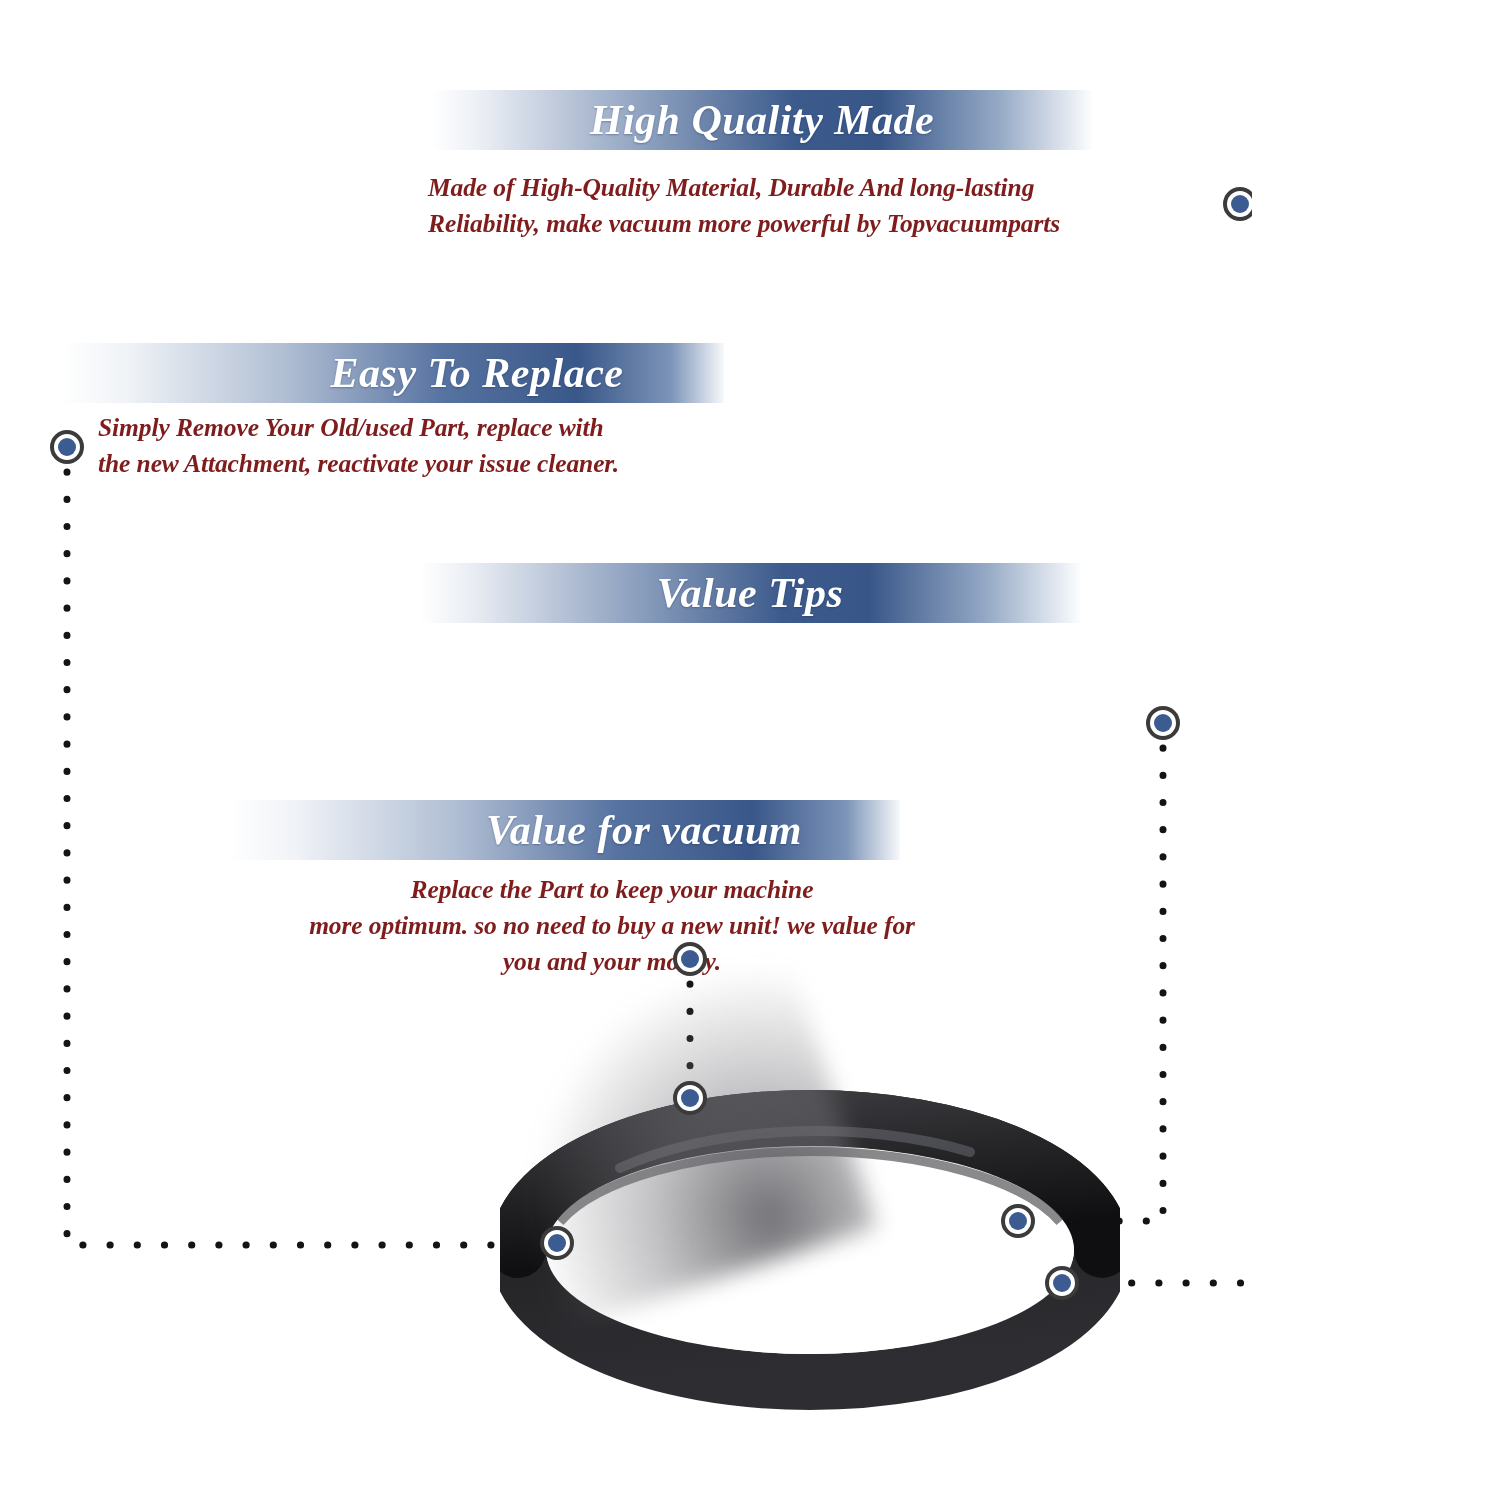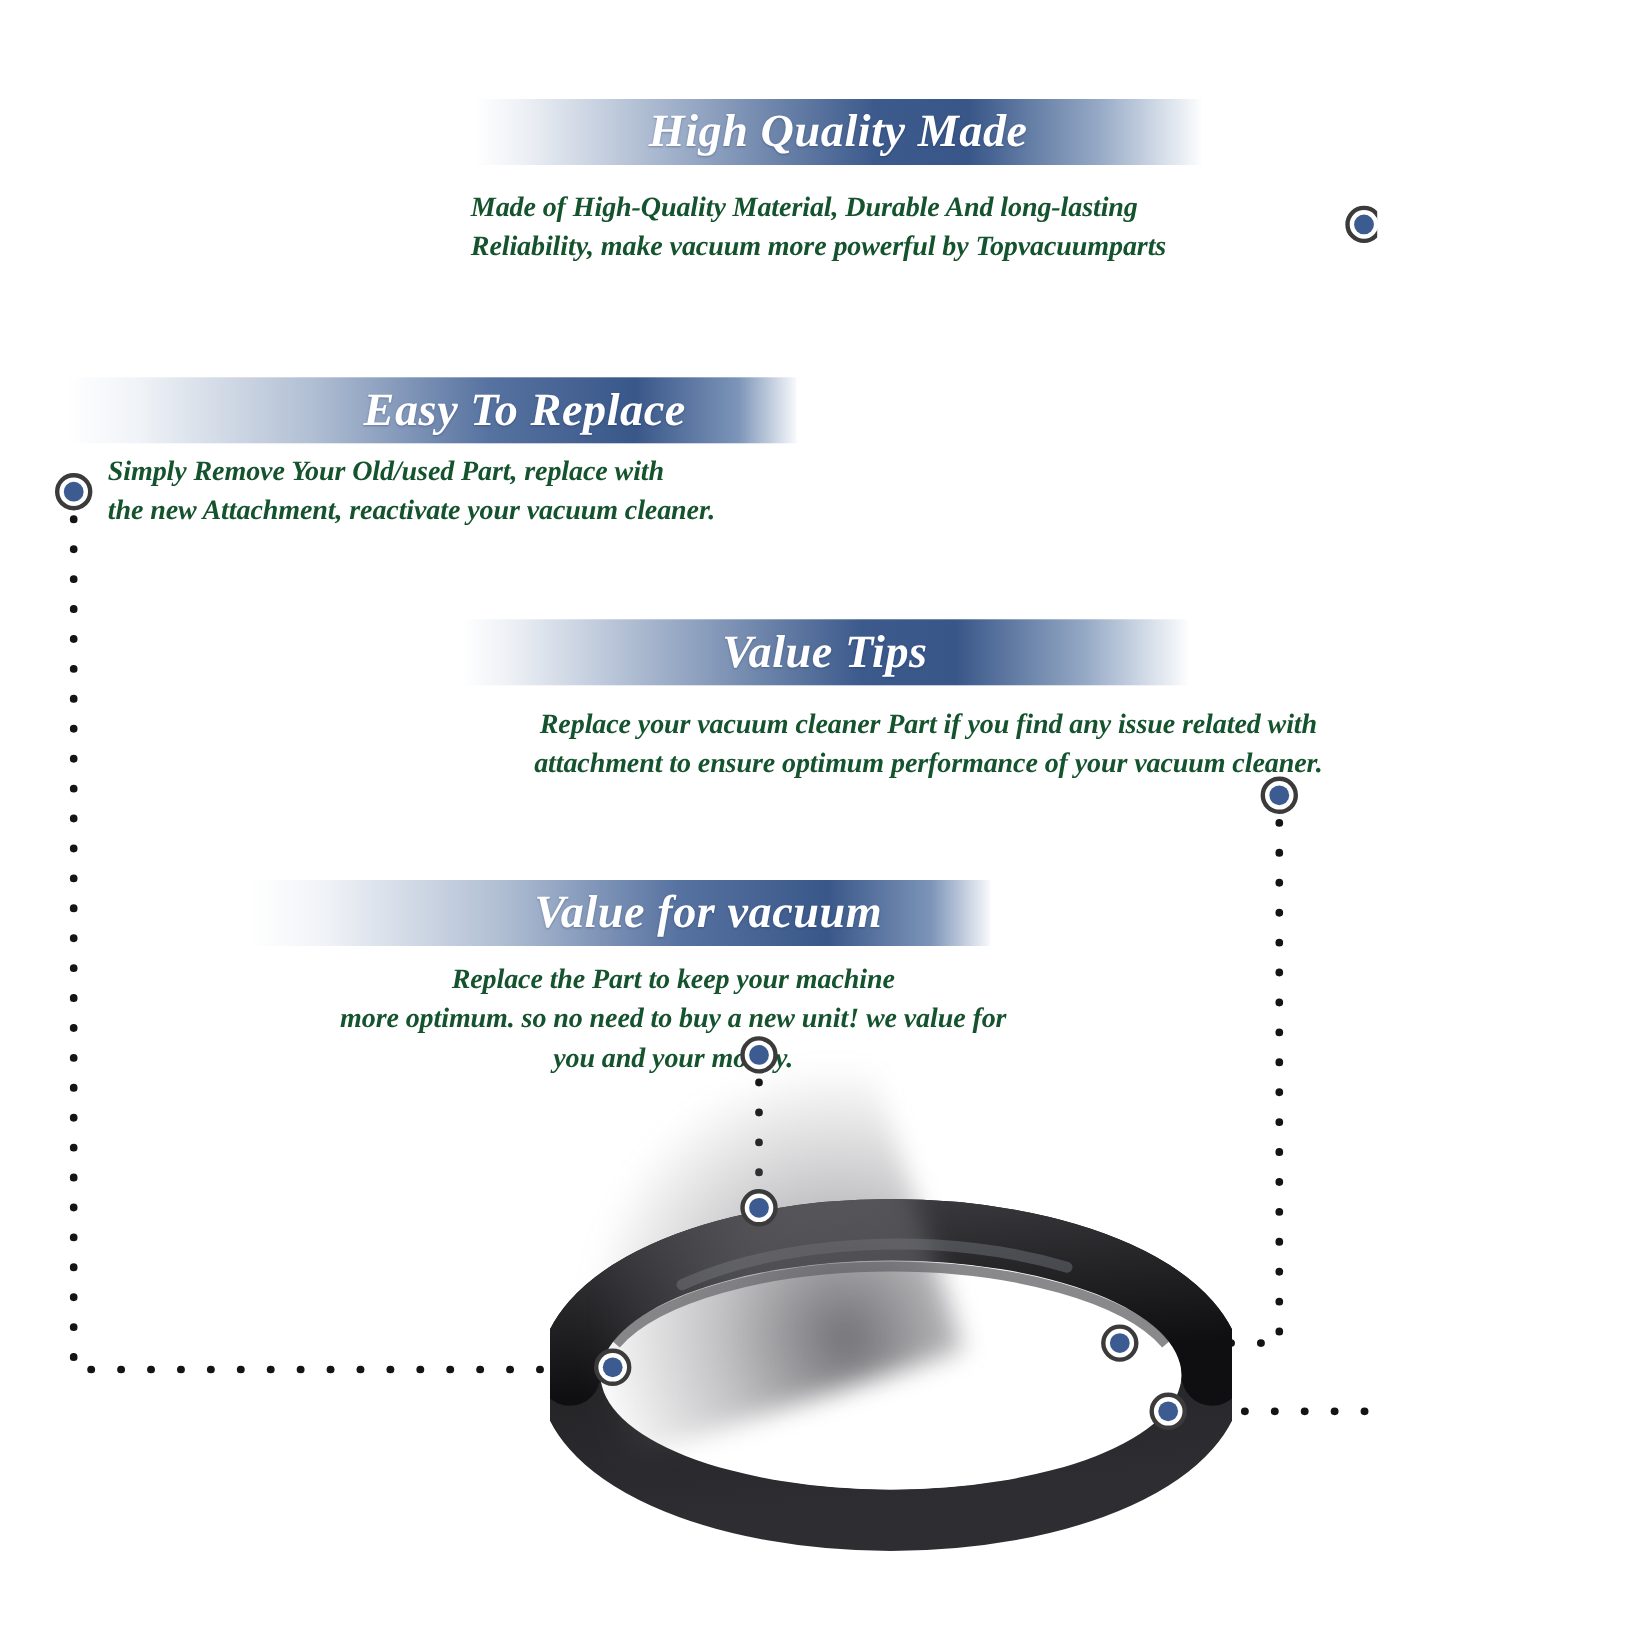--- a/index.html
+++ b/index.html
@@ -50,21 +50,21 @@
       rgba(176,190,211,1) 34%,
       rgba(86,114,160,1) 58%,
       rgba(57,87,137,1) 78%,
       rgba(124,148,184,1) 92%,
       rgba(247,249,251,1) 100%);
   }
 
   
   .body-text{
     position:absolute;
-    color:#14532d;
+    color:#7f1d1d;
     font-style:italic;
     font-weight:bold;
     font-size:25.5px;
     line-height:36px;
     white-space:pre-line;
     letter-spacing:-0.1px;
   }
 
   
   .marker{
@@ -111,27 +111,25 @@
   <div class="bar grad-center" style="left:432px;top:90px;width:660px;justify-content:center;">
     <span class="bar-title">High Quality Made</span>
   </div>
   <div class="body-text" style="left:428px;top:170px;width:780px;">Made of  High-Quality Material, Durable And long-lasting
 Reliability, make vacuum more powerful by Topvacuumparts</div>
 
   <div class="bar grad-left" style="left:60px;top:343px;width:664px;justify-content:center;padding-left:170px;">
     <span class="bar-title">Easy To Replace</span>
   </div>
   <div class="body-text" style="left:98px;top:410px;width:720px;">Simply Remove Your Old/used Part, replace with
-the new Attachment, reactivate your vacuum cleaner.</div>
+the new Attachment, reactivate your issue cleaner.</div>
 
   <div class="bar grad-center" style="left:420px;top:563px;width:660px;justify-content:center;">
     <span class="bar-title">Value Tips</span>
   </div>
-  <div class="body-text" style="left:404px;top:640px;width:880px;text-align:center;">Replace your vacuum cleaner Part if you find any issue related with
-attachment to ensure optimum performance of your vacuum cleaner.</div>
 
   <div class="bar grad-left" style="left:228px;top:800px;width:672px;justify-content:center;padding-left:160px;">
     <span class="bar-title">Value for vacuum</span>
   </div>
   <div class="body-text" style="left:232px;top:872px;width:760px;text-align:center;">Replace the Part to keep your machine
 more optimum. so no need to buy a new unit! we value for
 you and your money.</div>
 
   <div id="product">
     <div id="shadow"></div>

